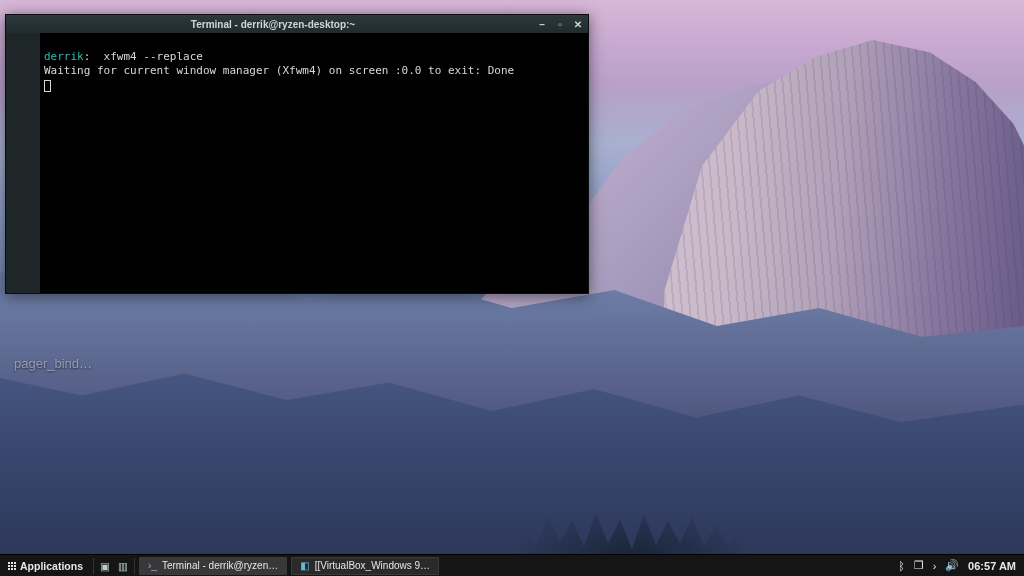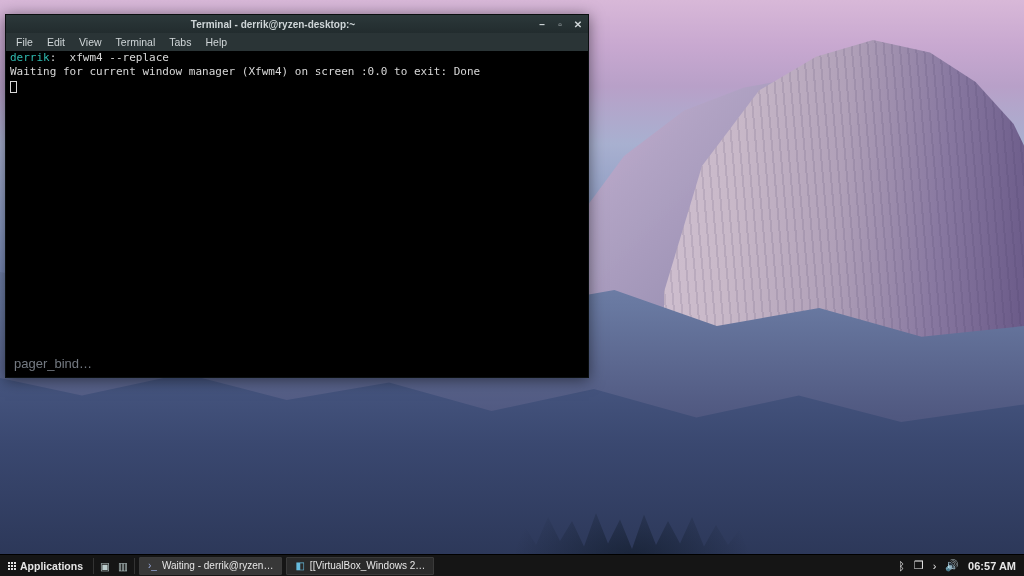--- a/index.html
+++ b/index.html
@@ -58,21 +58,21 @@
     bottom: 15px; left: 50%;
     width: 240px; height: 80px;
     background: radial-gradient(ellipse at 50% 100%, rgba(10,20,30,0.55), transparent 70%);
     clip-path: polygon(0% 100%, 5% 55%, 10% 80%, 15% 45%, 20% 75%, 25% 50%, 30% 82%, 35% 40%, 40% 78%, 45% 48%, 50% 85%, 55% 42%, 60% 80%, 65% 50%, 70% 78%, 75% 45%, 80% 82%, 85% 55%, 90% 80%, 95% 60%, 100% 100%);
   }
   
   
   .window {
     position: absolute;
     top: 14px; left: 5px;
-    width: 584px; height: 364px;
+    width: 584px; height: 280px;
     background: #1e2628;
     border: 1px solid #0a0e0f;
     box-shadow: 0 2px 14px rgba(0,0,0,0.5);
     display: flex;
     flex-direction: column;
   }
   .titlebar {
     height: 18px;
     background: linear-gradient(#2c383a, #222c2e);
     display: flex;
@@ -96,23 +96,24 @@
     font-size: 10.5px;
   }
   .menu-item { padding: 1px 6px; cursor: pointer; }
   .terminal-body {
     flex: 1;
     background: #000;
     color: #d8d8d8;
     font-family: "DejaVu Sans Mono", monospace;
     font-size: 11px;
     line-height: 14px;
-    padding: 0 4px;
+    padding: 17px 4px;
     white-space: pre;
     overflow: hidden;
+    margin-left: 34px;
   }
   .prompt-user { color: #2fbab0; }
   .term-cursor {
     display: inline-block;
     width: 7px; height: 12px;
     border: 1px solid #d8d8d8;
     vertical-align: bottom;
   }
   .pager-hint {
     position: absolute;
@@ -191,28 +192,20 @@
   </div>
 
   <div class="window">
     <div class="titlebar">
       <span class="titlebar-title">Terminal - derrik@ryzen-desktop:~</span>
       <div class="titlebar-buttons">
         <span class="titlebar-btn">–</span>
         <span class="titlebar-btn">▫</span>
         <span class="titlebar-btn">✕</span>
       </div>
-    </div>
-    <div class="menubar">
-      <span class="menu-item">File</span>
-      <span class="menu-item">Edit</span>
-      <span class="menu-item">View</span>
-      <span class="menu-item">Terminal</span>
-      <span class="menu-item">Tabs</span>
-      <span class="menu-item">Help</span>
     </div>
     <div class="terminal-body"><span class="prompt-user">derrik</span><span>:</span><span>  xfwm4 --replace</span>
 <span>Waiting for current window manager (Xfwm4) on screen :0.0 to exit: Done</span>
 <span class="term-cursor"></span></div>
   </div>
 
   <div class="pager-hint">pager_bind…</div>
 
   <div class="panel">
     <div class="panel-left">
@@ -230,25 +223,25 @@
           </span>
         <span>Applications</span>
       </div>
       <div class="sep"></div>
       <div class="launcher-icon">▣</div>
       <div class="launcher-icon">▥</div>
       <div class="sep"></div>
       <div class="taskbar">
         <div class="task-btn active">
           <span class="task-icon-term">›_</span>
-          <span class="task-label">Waiting - derrik@ryzen…</span>
+          <span class="task-label">Terminal - derrik@ryzen…</span>
         </div>
         <div class="task-btn">
           <span class="task-icon-vm">◧</span>
-          <span class="task-label">[[VirtualBox_Windows 2…</span>
+          <span class="task-label">[[VirtualBox_Windows 9…</span>
         </div>
       </div>
     </div>
     <div class="panel-right">
       <span class="tray-icon">ᛒ</span>
       <span class="tray-icon">❒</span>
       <span class="tray-icon">›</span>
       <span class="tray-icon">🔊</span>
       <span class="clock">06:57 AM</span>
     </div>

